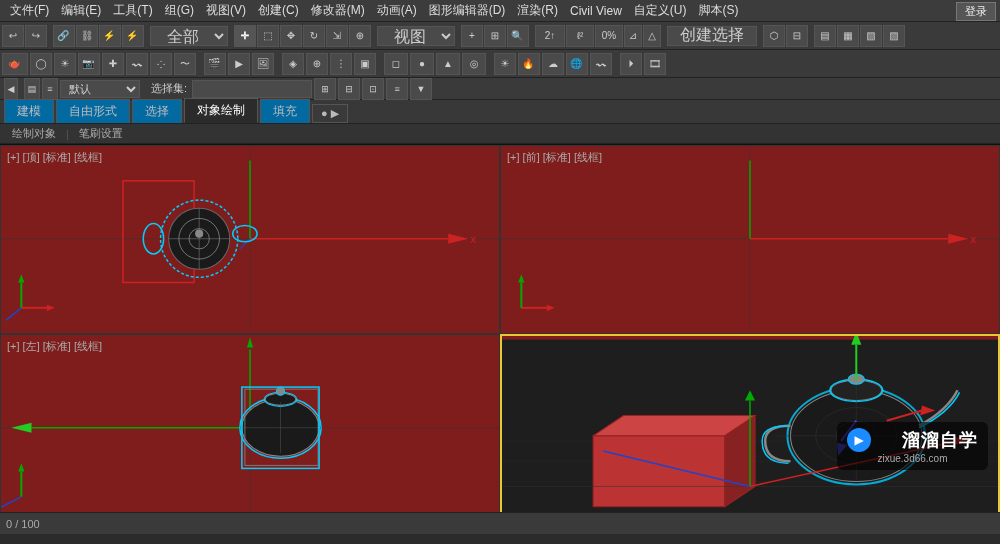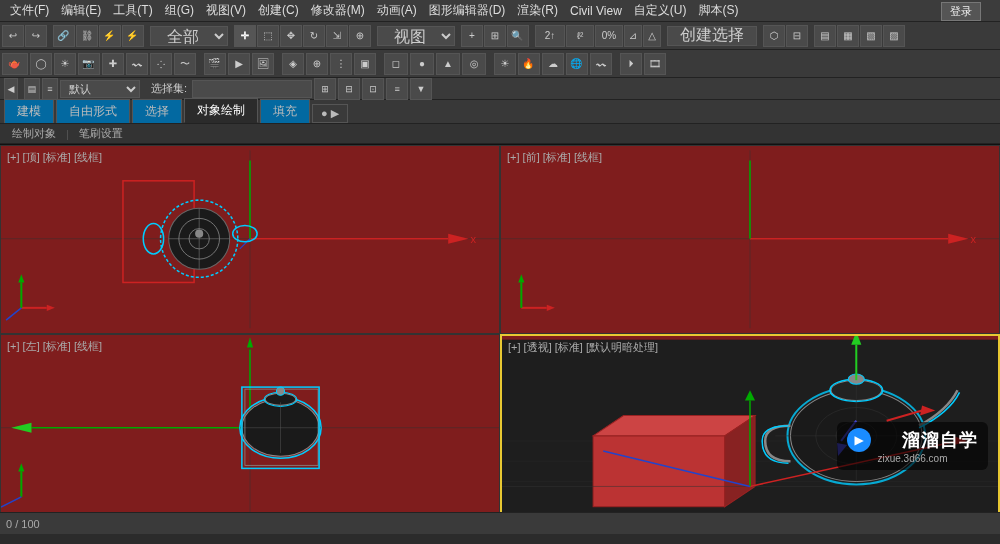--- a/index.html
+++ b/index.html
@@ -28,21 +28,21 @@
       padding: 2px 6px;
       font-size: 12px;
       color: #ddd;
       cursor: pointer;
       white-space: nowrap;
     }
 
     
     #login-btn {
       position: absolute;
-      right: 19px;
+      right: 4px;
       top: 2px;
       background: #555;
       color: #eee;
       padding: 1px 8px;
       font-size: 11px;
       cursor: pointer;
       border: 1px solid #777;
     }
 
     
@@ -543,21 +543,20 @@
 
       <g transform="translate(20,155)">
         <line x1="0" y1="0" x2="0" y2="-25" stroke="#00aa00" stroke-width="2"></line>
         <polygon points="-3,-25 0,-33 3,-25" fill="#00aa00"></polygon>
         <line x1="0" y1="0" x2="-20" y2="10" stroke="#2244cc" stroke-width="1.5"></line>
       </g>
     </svg>
   </div>
 
   <div class="vp vp-active">
-    <div class="vp-label">[+] [透视] [标准] [默认明暗处理]</div>
     <svg class="vp-svg" viewBox="0 0 490 175">
 
       <rect x="0" y="0" width="490" height="175" fill="#1e1e1e"></rect>
 
       <line x1="0" y1="100" x2="490" y2="100" stroke="#2a2a2a" stroke-width="0.5"></line>
       <line x1="0" y1="120" x2="490" y2="120" stroke="#2a2a2a" stroke-width="0.5"></line>
       <line x1="0" y1="140" x2="490" y2="140" stroke="#2a2a2a" stroke-width="0.5"></line>
 
       <g transform="translate(90, 75)">
 

